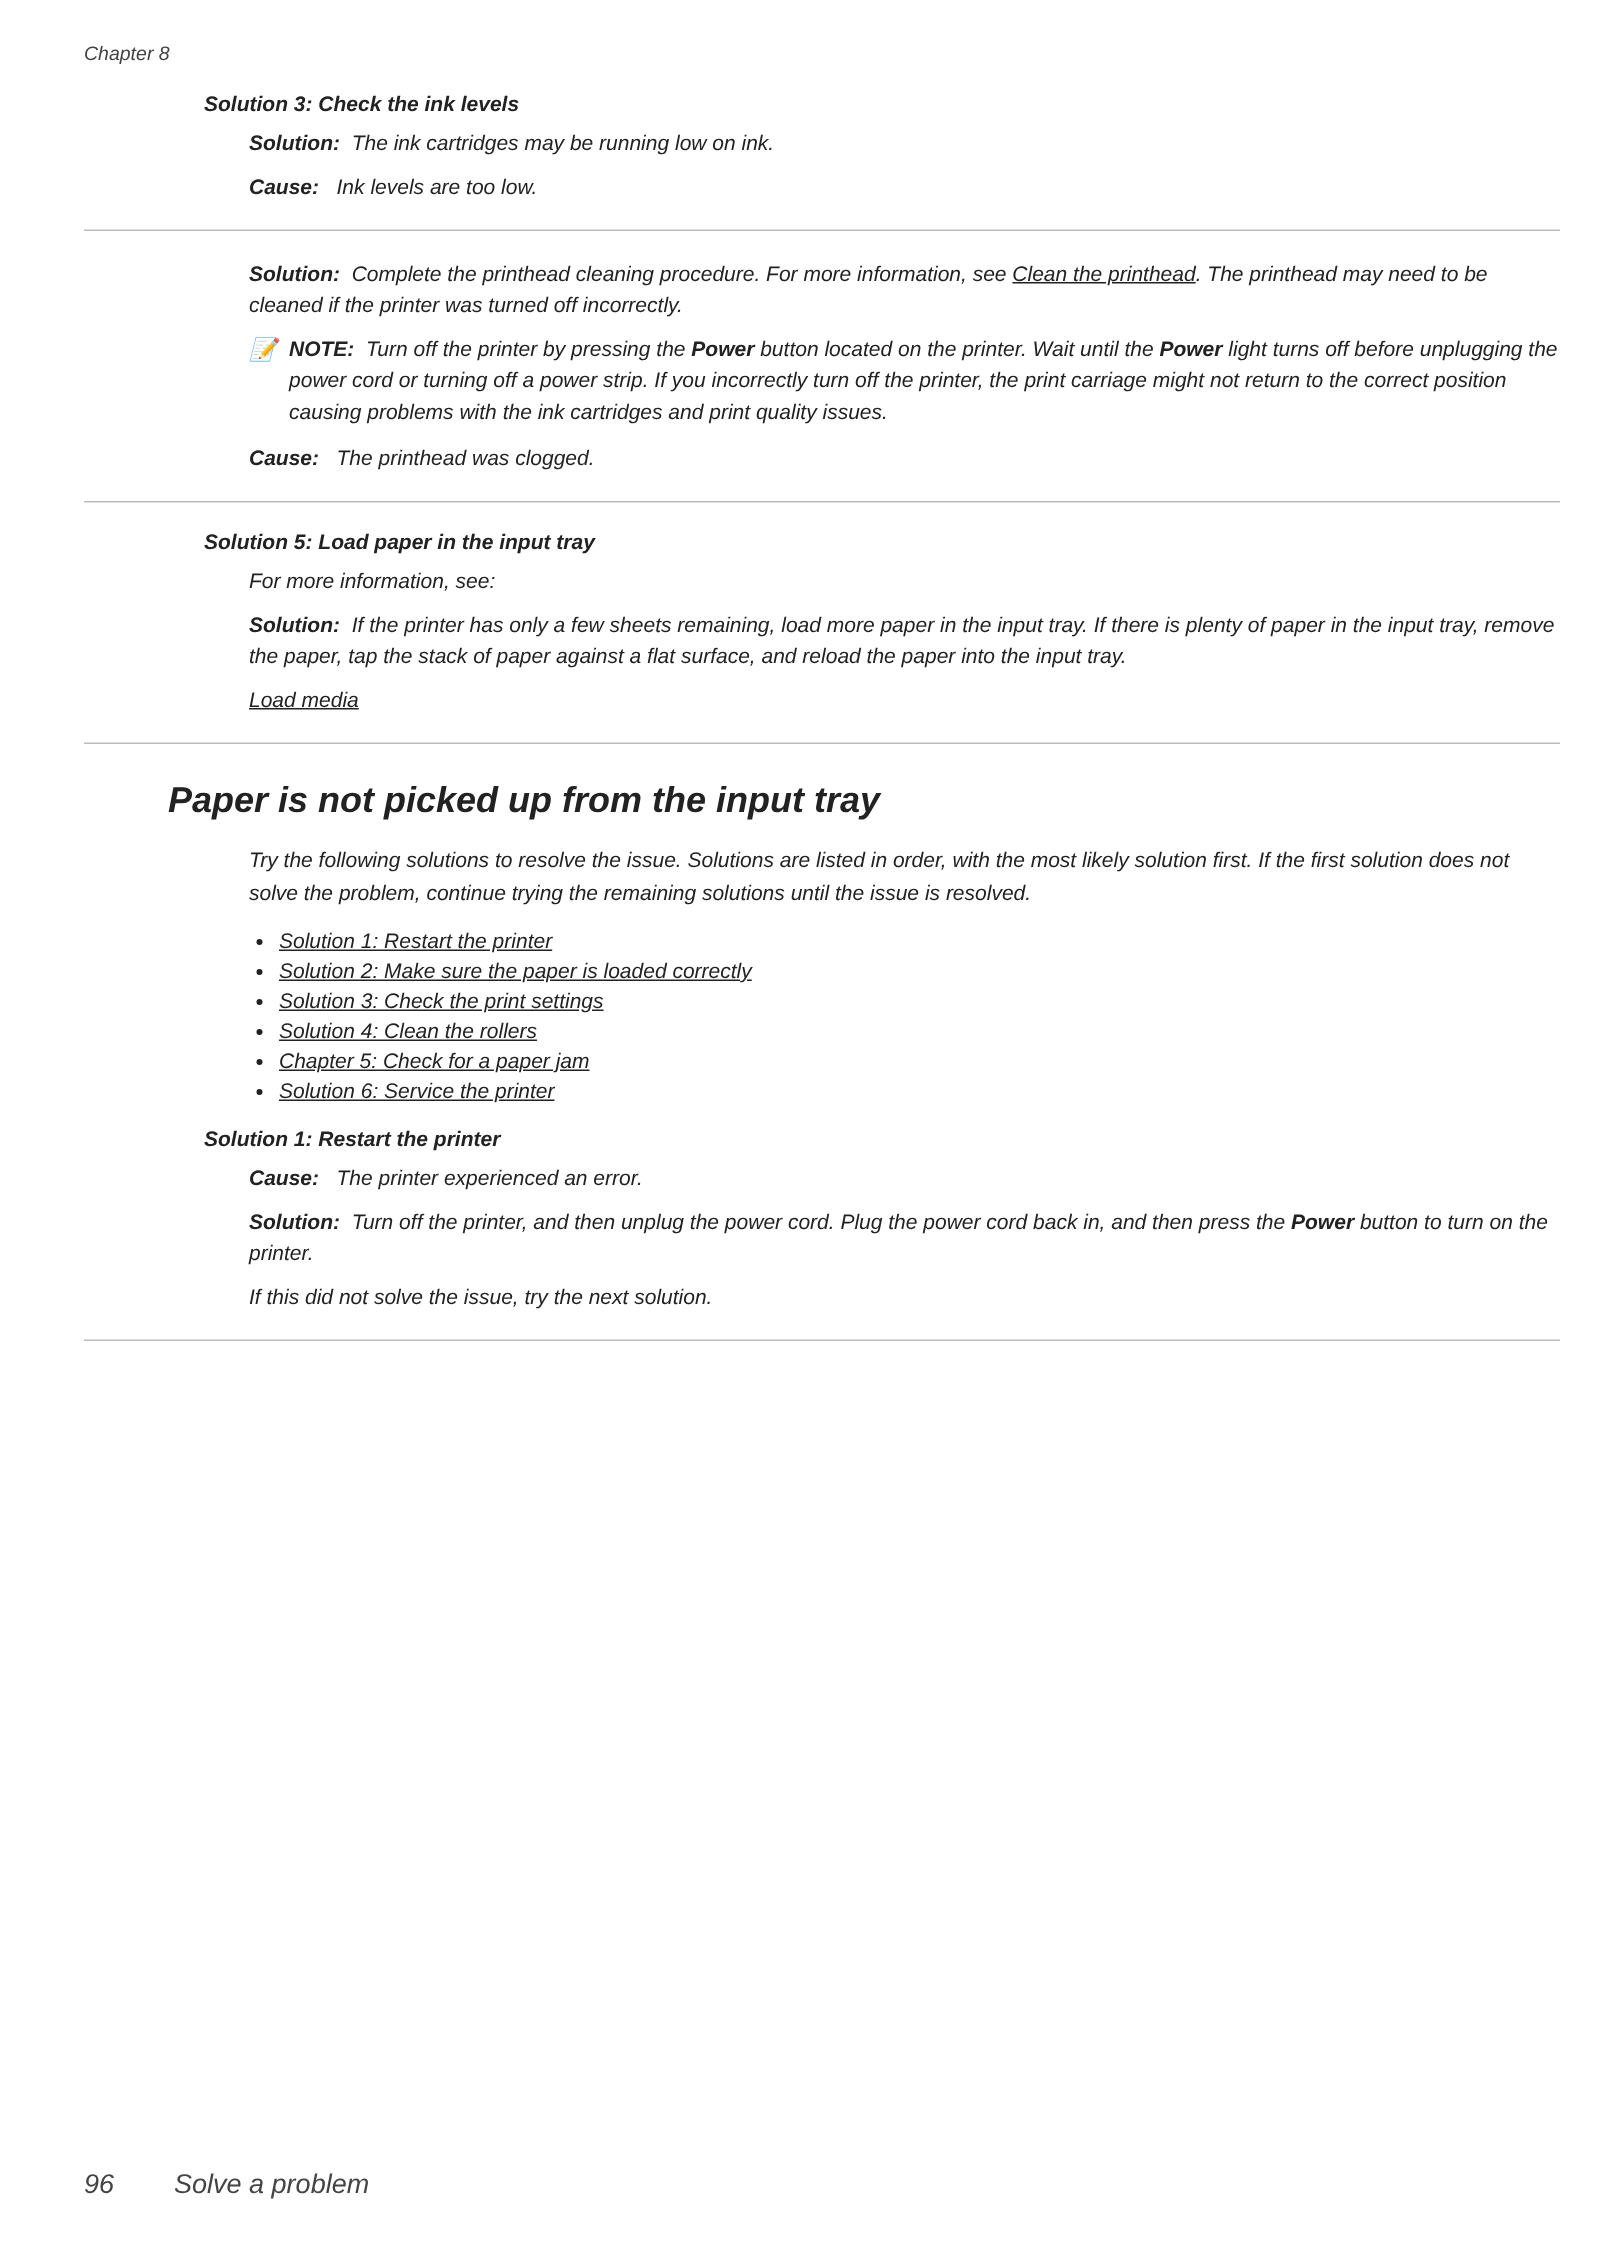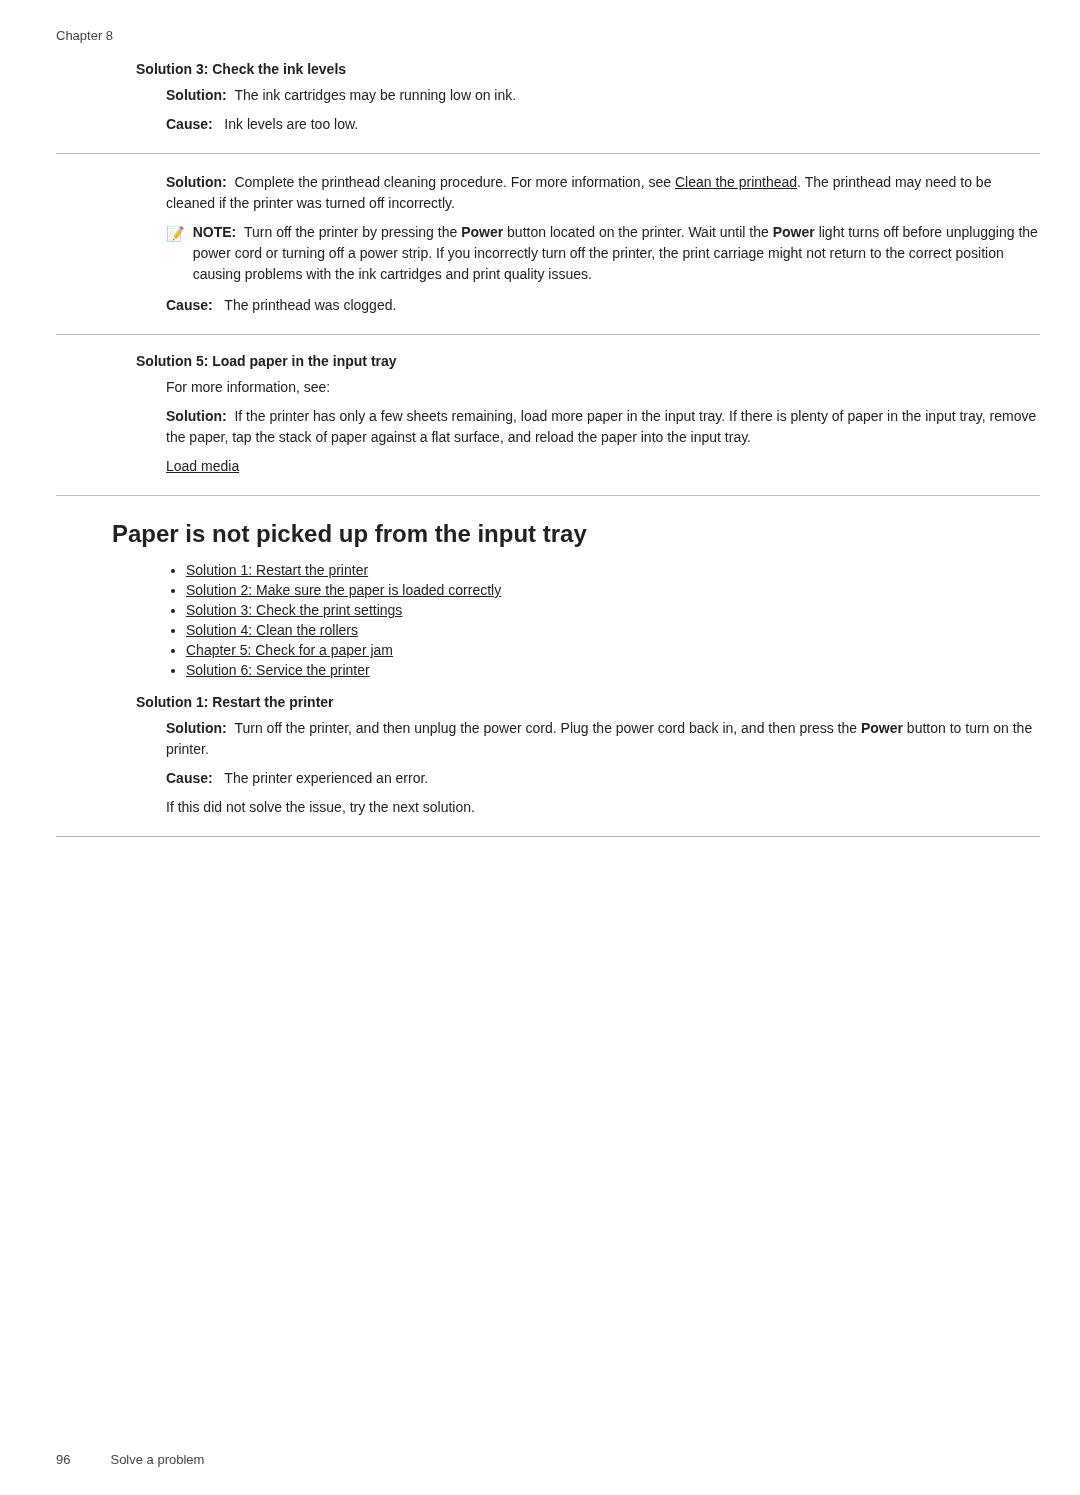--- a/index.html
+++ b/index.html
@@ -7,20 +7,21 @@
       font-family: Arial, Helvetica, sans-serif;
       font-size: 14px;
       color: #222;
       background: #fff;
       width: 1080px;
       min-height: 1495px;
       position: relative;
     }
     .page {
       padding: 28px 40px 60px 56px;
+      font-style: italic;
     }
     .chapter-label {
       font-size: 13px;
       color: #444;
       margin-bottom: 18px;
     }
     .solution-section {
       margin-bottom: 0;
     }
     .solution-heading {
@@ -85,21 +86,21 @@
       text-decoration: underline;
     }
     a {
       color: #222;
       text-decoration: underline;
     }
     .footer {
       position: absolute;
       bottom: 28px;
       left: 56px;
-      font-size: 13px;
+      font-size: 18px;
       color: #444;
       display: flex;
       gap: 40px;
     }
     .big-section {
       margin-top: 24px;
       margin-bottom: 0;
     }
     .main-section-wrapper {
       margin-left: 0;
@@ -164,41 +165,42 @@
     </div>
     <div class="solution-body">
       <a href="#">Load media</a>
     </div>
   </div>
 
   <hr class="divider">
 
   <div class="big-section main-section-wrapper">
     <div class="section-heading-main">Paper is not picked up from the input tray</div>
+    <div class="intro-text">Try the following solutions to resolve the issue. Solutions are listed in order, with the most likely solution first. If the first solution does not solve the problem, continue trying the remaining solutions until the issue is resolved.</div>
     <ul class="bullet-list">
       <li><a href="#">Solution 1: Restart the printer</a></li>
       <li><a href="#">Solution 2: Make sure the paper is loaded correctly</a></li>
       <li><a href="#">Solution 3: Check the print settings</a></li>
       <li><a href="#">Solution 4: Clean the rollers</a></li>
       <li><a href="#">Chapter 5: Check for a paper jam</a></li>
       <li><a href="#">Solution 6: Service the printer</a></li>
     </ul>
 
     <div class="solution-section">
       <div class="solution-heading">Solution 1: Restart the printer</div>
       <div class="solution-body">
+        <span class="label">Cause:</span>
+        &nbsp;&nbsp;<span>The printer experienced an error.</span>
+      </div>
+      <div class="solution-body">
         <span class="label">Solution:</span>
         &nbsp;<span>Turn off the printer, and then unplug the power cord. Plug the power cord back in, and then press the</span>
         <b>Power</b>
         <span>button to turn on the printer.</span>
       </div>
-      <div class="solution-body">
-        <span class="label">Cause:</span>
-        &nbsp;&nbsp;<span>The printer experienced an error.</span>
-      </div>
       <div class="solution-body">If this did not solve the issue, try the next solution.</div>
     </div>
   </div>
 
   <hr class="divider">
 
   <div class="footer">
     <span>96</span>
     <span>Solve a problem</span>
   </div>

